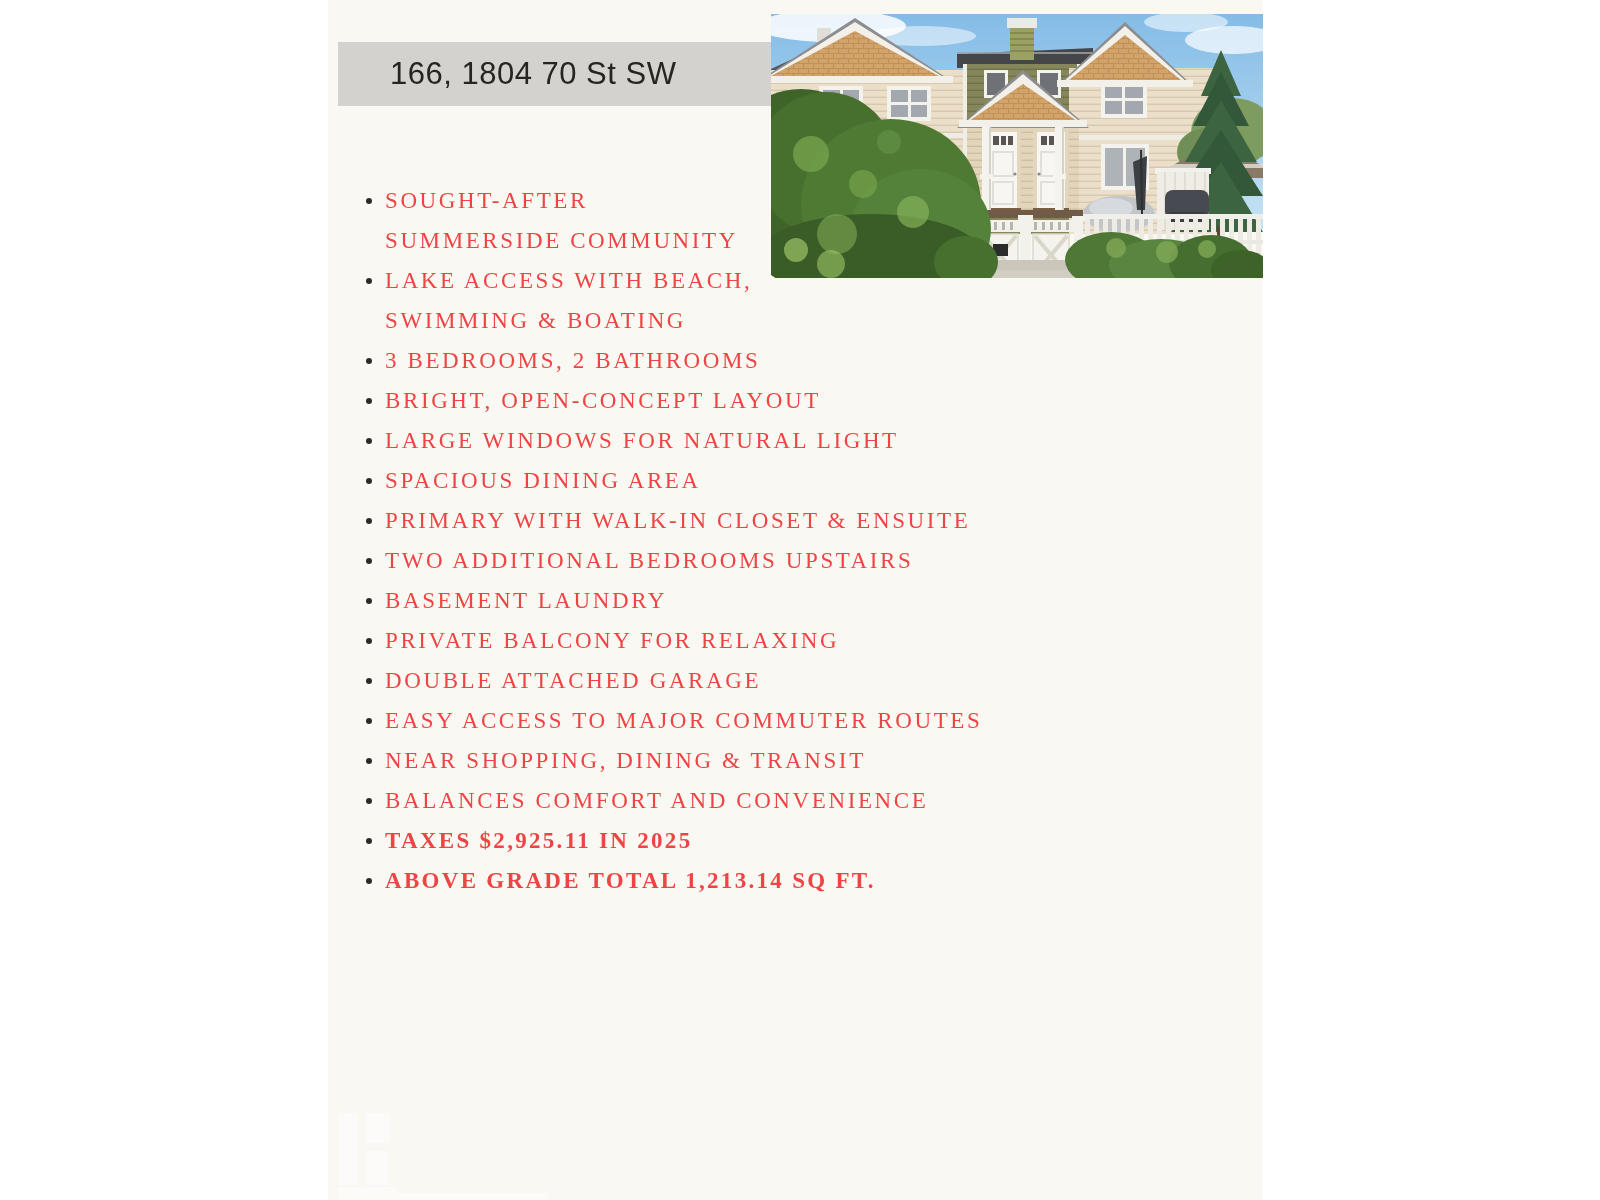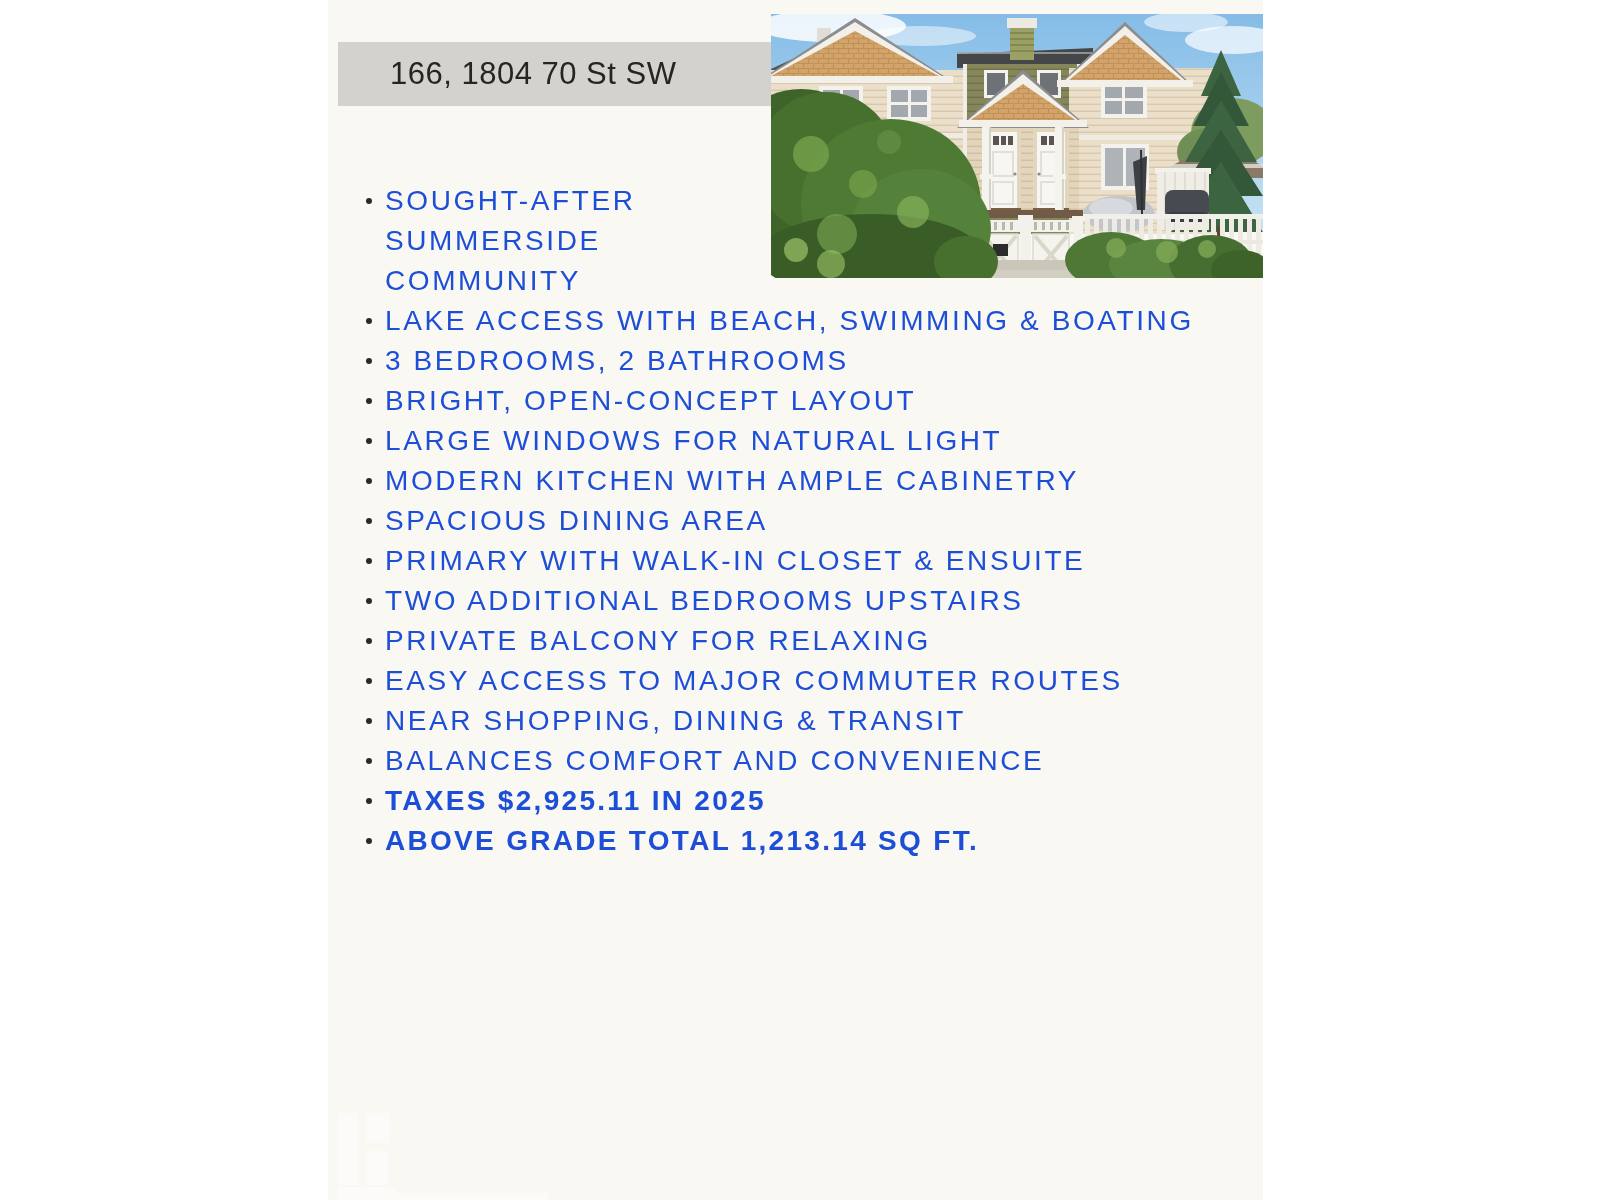--- a/index.html
+++ b/index.html
@@ -48,25 +48,26 @@
     color:#272522;
   }
   ul.features{
     list-style:none;
     margin-top:75px;
     padding-left:57px;
     padding-right:4px;
   }
   ul.features li{
     position:relative;
-    font-size:28px;
+    font-size:23px;
     line-height:40px;
     letter-spacing:2.6px;
-    color:#1d4ed8;
+    color:#ef4444;
     text-transform:uppercase;
+    font-family:Liberation Serif, serif;
   }
   ul.features li::before{
     content:"";
     position:absolute;
     left:-19px;top:17px;
     width:6px;height:6px;
     border-radius:50%;
     background:#2B2A27;
   }
   ul.features li.bold{
@@ -340,25 +341,26 @@
     <div class="banner">
       <span>166, 1804 70 St SW</span>
     </div>
 
     <ul class="features">
         <li class="feature">SOUGHT-AFTER SUMMERSIDE COMMUNITY</li>
         <li class="feature">LAKE ACCESS WITH BEACH, SWIMMING &amp; BOATING</li>
         <li class="feature">3 BEDROOMS, 2 BATHROOMS</li>
         <li class="feature">BRIGHT, OPEN-CONCEPT LAYOUT</li>
         <li class="feature">LARGE WINDOWS FOR NATURAL LIGHT</li>
-        <li class="feature">MODERN KITCHEN WITH AMPLE CABINETRY</li>
         <li class="feature">SPACIOUS DINING AREA</li>
         <li class="feature">PRIMARY WITH WALK-IN CLOSET &amp; ENSUITE</li>
         <li class="feature">TWO ADDITIONAL BEDROOMS UPSTAIRS</li>
+        <li class="feature">BASEMENT LAUNDRY</li>
         <li class="feature">PRIVATE BALCONY FOR RELAXING</li>
+        <li class="feature">DOUBLE ATTACHED GARAGE</li>
         <li class="feature">EASY ACCESS TO MAJOR COMMUTER ROUTES</li>
         <li class="feature">NEAR SHOPPING, DINING &amp; TRANSIT</li>
         <li class="feature">BALANCES COMFORT AND CONVENIENCE</li>
         <li class="feature bold">TAXES $2,925.11 IN 2025</li>
         <li class="feature bold">ABOVE GRADE TOTAL 1,213.14 SQ FT.</li>
       </ul>
 
     <div class="watermark">
       <svg viewBox="0 0 220 87" xmlns="http://www.w3.org/2000/svg">
         <g fill="#FFFFFF" opacity="0.55">

